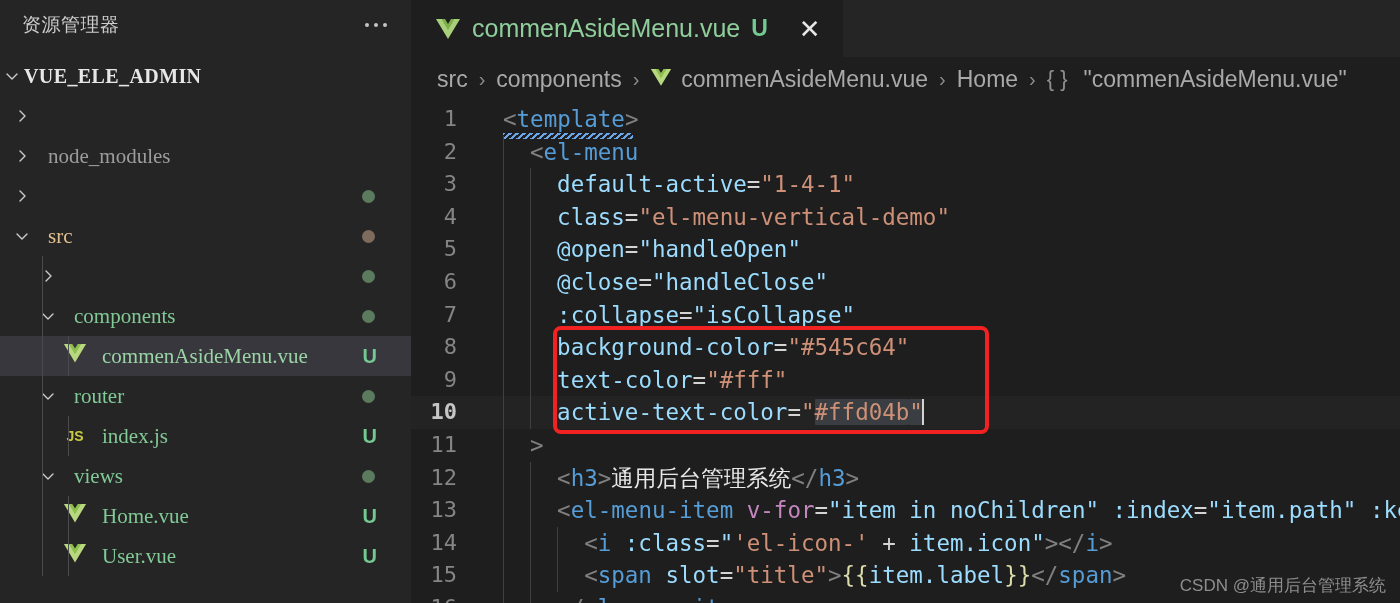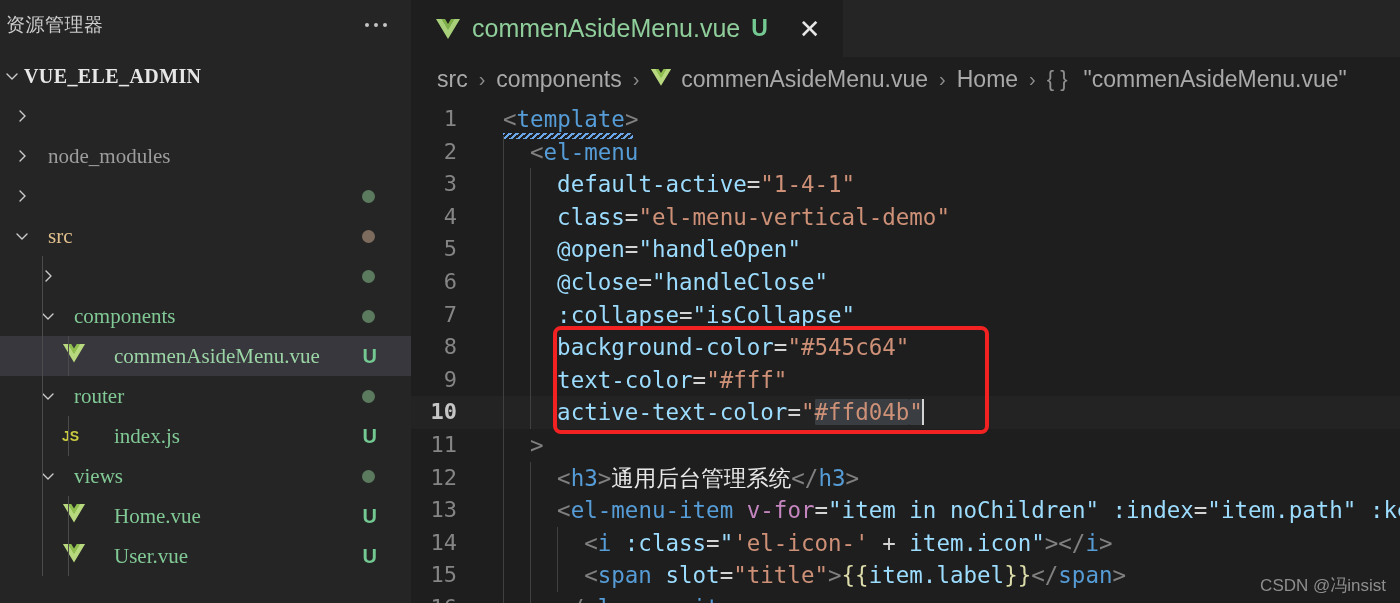--- a/index.html
+++ b/index.html
@@ -16,21 +16,21 @@
   .sidebar {
     width: 411px; height: 603px;
     background: #252526;
     flex: 0 0 411px;
     position: relative;
     overflow: hidden;
   }
   .sidebar-header {
     height: 50px;
     display: flex; align-items: center;
-    padding: 0 20px 0 6px;
+    padding: 0 20px 0 22px;
     justify-content: space-between;
   }
   .sidebar-title {
     color: #cccccc;
     font-size: 19px;
     letter-spacing: .5px;
     font-weight: 400;
   }
   .more-dots { display: flex; gap: 5px; padding: 10px 4px; cursor: pointer; }
   .more-dots i { width: 4px; height: 4px; border-radius: 50%; background: #c5c5c5; display:block; }
@@ -61,22 +61,22 @@
   }
   .dot {
     margin-left: auto;
     margin-right: 36px;
     width: 13px; height: 13px;
     border-radius: 50%;
     display: block;
   }
   .ficon {
     width: 26px; flex: 0 0 26px;
-    display: flex; align-items: center; 
-    margin-right: 20px;
+    display: flex; align-items: center; justify-content: center;
+    margin-right: 8px;
   }
   .root-label { font-weight: bold; font-size: 20px; letter-spacing: .4px; color: #e7e7e7; }
   .js-icon {
     font-size: 14px; font-weight: bold;
     color: #cbcb41; font-family: "Liberation Sans", sans-serif;
   }
   .indent-guide {
     position: absolute;
     left: 0; top: 0; bottom: 0;
     width: 1px;
@@ -415,15 +415,15 @@
         <span class="crumb">
           <span class="crumb-obj">{ }</span>
           <span>"commenAsideMenu.vue"</span>
         </span>
       </div>
 
     <div class="code" id="code"><div class="cl"><span class="ln">1</span><span class="ctext"><span style="padding-left: 22px;"><span class="t-punct">&lt;</span><span class="t-tag">template</span><span class="t-punct">&gt;</span></span><span class="squiggle" style="left: 22px; width: 130px;"></span></span></div><div class="cl"><span class="ln">2</span><span class="ctext"><span class="ig" style="left: 22px;"></span><span style="padding-left: 49.06px;"><span class="t-punct">&lt;</span><span class="t-tag">el-menu</span></span></span></div><div class="cl"><span class="ln">3</span><span class="ctext"><span class="ig" style="left: 22px;"></span><span class="ig" style="left: 49.06px;"></span><span style="padding-left: 76.12px;"><span class="t-attr">default-active</span><span class="t-eq">=</span><span class="t-str">"1-4-1"</span></span></span></div><div class="cl"><span class="ln">4</span><span class="ctext"><span class="ig" style="left: 22px;"></span><span class="ig" style="left: 49.06px;"></span><span style="padding-left: 76.12px;"><span class="t-attr">class</span><span class="t-eq">=</span><span class="t-str">"el-menu-vertical-demo"</span></span></span></div><div class="cl"><span class="ln">5</span><span class="ctext"><span class="ig" style="left: 22px;"></span><span class="ig" style="left: 49.06px;"></span><span style="padding-left: 76.12px;"><span class="t-attr">@open</span><span class="t-eq">=</span><span class="t-attr">"handleOpen"</span></span></span></div><div class="cl"><span class="ln">6</span><span class="ctext"><span class="ig" style="left: 22px;"></span><span class="ig" style="left: 49.06px;"></span><span style="padding-left: 76.12px;"><span class="t-attr">@close</span><span class="t-eq">=</span><span class="t-attr">"handleClose"</span></span></span></div><div class="cl"><span class="ln">7</span><span class="ctext"><span class="ig" style="left: 22px;"></span><span class="ig" style="left: 49.06px;"></span><span style="padding-left: 76.12px;"><span class="t-attr">:collapse</span><span class="t-eq">=</span><span class="t-attr">"isCollapse"</span></span></span></div><div class="cl"><span class="ln">8</span><span class="ctext"><span class="ig" style="left: 22px;"></span><span class="ig" style="left: 49.06px;"></span><span style="padding-left: 76.12px;"><span class="t-attr">background-color</span><span class="t-eq">=</span><span class="t-str">"#545c64"</span></span></span></div><div class="cl"><span class="ln">9</span><span class="ctext"><span class="ig" style="left: 22px;"></span><span class="ig" style="left: 49.06px;"></span><span style="padding-left: 76.12px;"><span class="t-attr">text-color</span><span class="t-eq">=</span><span class="t-str">"#fff"</span></span></span></div><div class="cl cur"><span class="ln active">10</span><span class="ctext"><span class="ig" style="left: 22px;"></span><span class="ig" style="left: 49.06px;"></span><span style="padding-left: 76.12px;"><span class="t-attr">active-text-color</span><span class="t-eq">=</span><span class="t-str">"</span><span class="t-str sel-hl">#ffd04b</span><span class="t-str sel-hl">"</span><span class="caret"></span></span></span></div><div class="cl"><span class="ln">11</span><span class="ctext"><span class="ig" style="left: 22px;"></span><span style="padding-left: 49.06px;"><span class="t-punct">&gt;</span></span></span></div><div class="cl"><span class="ln">12</span><span class="ctext"><span class="ig" style="left: 22px;"></span><span class="ig" style="left: 49.06px;"></span><span style="padding-left: 76.12px;"><span class="t-punct">&lt;</span><span class="t-tag">h3</span><span class="t-punct">&gt;</span><span class="t-white">通用后台管理系统</span><span class="t-punct">&lt;/</span><span class="t-tag">h3</span><span class="t-punct">&gt;</span></span></span></div><div class="cl"><span class="ln">13</span><span class="ctext"><span class="ig" style="left: 22px;"></span><span class="ig" style="left: 49.06px;"></span><span style="padding-left: 76.12px;"><span class="t-punct">&lt;</span><span class="t-tag">el-menu-item</span><span class="t-plain"> </span><span class="t-key">v-for</span><span class="t-eq">=</span><span class="t-attr">"item in noChildren"</span><span class="t-plain"> </span><span class="t-attr">:index</span><span class="t-eq">=</span><span class="t-attr">"item.path"</span><span class="t-plain"> </span><span class="t-attr">:ke</span></span></span></div><div class="cl"><span class="ln">14</span><span class="ctext"><span class="ig" style="left: 22px;"></span><span class="ig" style="left: 49.06px;"></span><span class="ig" style="left: 76.12px;"></span><span style="padding-left: 103.18px;"><span class="t-punct">&lt;</span><span class="t-tag">i</span><span class="t-plain"> </span><span class="t-attr">:class</span><span class="t-eq">=</span><span class="t-attr">"</span><span class="t-str">'el-icon-'</span><span class="t-plain"> + </span><span class="t-attr">item.icon</span><span class="t-attr">"</span><span class="t-punct">&gt;</span><span class="t-punct">&lt;/</span><span class="t-tag">i</span><span class="t-punct">&gt;</span></span></span></div><div class="cl"><span class="ln">15</span><span class="ctext"><span class="ig" style="left: 22px;"></span><span class="ig" style="left: 49.06px;"></span><span class="ig" style="left: 76.12px;"></span><span style="padding-left: 103.18px;"><span class="t-punct">&lt;</span><span class="t-tag">span</span><span class="t-plain"> </span><span class="t-attr">slot</span><span class="t-eq">=</span><span class="t-str">"title"</span><span class="t-punct">&gt;</span><span class="t-brace">{{</span><span class="t-attr">item.label</span><span class="t-brace">}}</span><span class="t-punct">&lt;/</span><span class="t-tag">span</span><span class="t-punct">&gt;</span></span></span></div><div class="cl"><span class="ln">16</span><span class="ctext"><span class="ig" style="left: 22px;"></span><span class="ig" style="left: 49.06px;"></span><span style="padding-left: 76.12px;"><span class="t-punct">&lt;/</span><span class="t-tag">el-menu-item</span><span class="t-punct">&gt;</span></span></span></div></div>
 
     <div class="redbox" id="redbox" style="left: 142px; top: 326.156px; width: 436px; height: 107.781px; border-color: rgb(243, 34, 34);"></div>
 
-    <div class="watermark">CSDN @冯insist</div>
+    <div class="watermark">CSDN @通用后台管理系统</div>
   </div>
 </div>
 
 </body></html>

